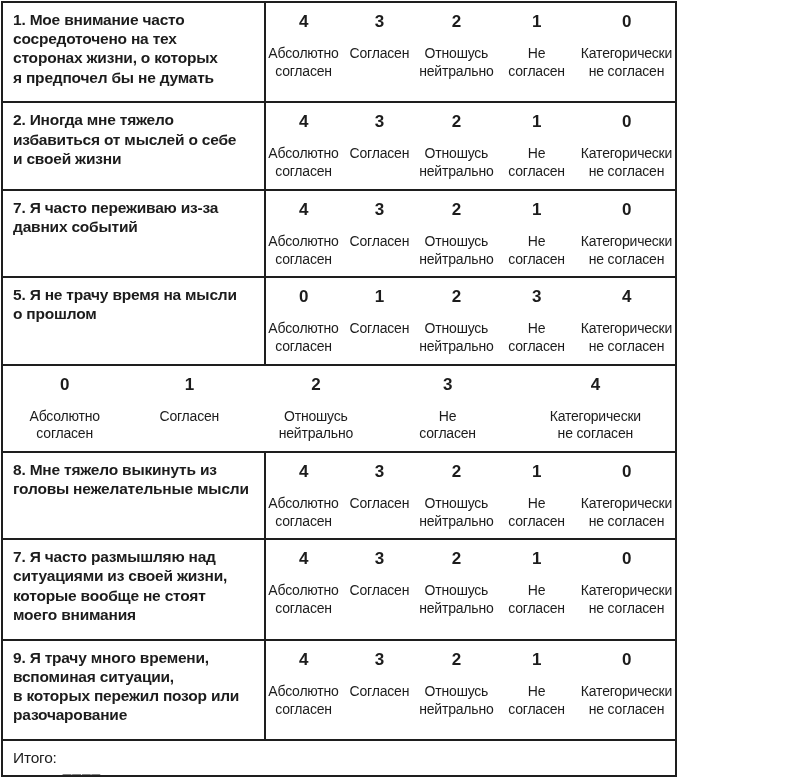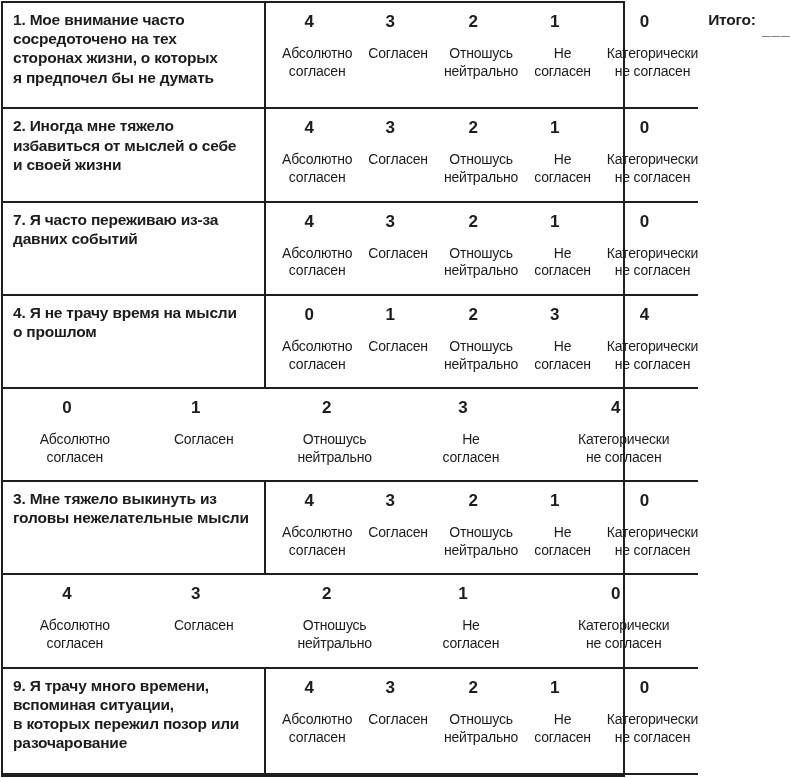--- a/index.html
+++ b/index.html
@@ -8,26 +8,26 @@
     background: #ffffff;
   }
   body {
     width: 790px;
     height: 778px;
     font-family: "Liberation Sans", "DejaVu Sans", sans-serif;
     color: #1c1c1c;
   }
   .sheet {
     box-sizing: border-box;
-    width: 624px;
+    width: 676px;
     height: 776px;
     margin: 1px;
     border: 2px solid #1e1e1e;
     display: flex;
-    flex-direction: row;
+    flex-direction: column;
     background: #ffffff;
   }
   .rows {
     flex: 1 1 auto;
     display: flex;
     flex-direction: column;
   }
   .q-row {
     flex: 1 1 auto;
     min-height: 82px;
@@ -60,33 +60,32 @@
     font-weight: 700;
     margin-bottom: 13px;
     letter-spacing: -0.2px;
   }
   .option-label {
     font-size: 14px;
     font-weight: 400;
     line-height: 1.28;
     letter-spacing: -0.2px;
     white-space: pre-line;
-    margin-left: 16px;
   }
   .total-row {
     flex: 0 0 auto;
     height: 34px;
     display: flex;
     align-items: center;
     padding: 0 10px;
     font-size: 15.5px;
     letter-spacing: -0.2px;
   }
   .total-label {
-    font-weight: 700;
+    font-weight: 400;
     margin-right: 6px;
   }
   .total-blank {
     font-weight: 700;
     letter-spacing: 1px;
     margin-top: 20px;
   }
 </style>
 </head>
 <body>
@@ -195,21 +194,21 @@
 
   <div class="option">
     <div class="score">0</div>
     <div class="option-label">Категорически
 не согласен</div>
   </div>
 </div>
   </div>
 
   <div class="q-row">
-    <div class="statement">4. Я не трачу время на мысли
+    <div class="statement">5. Я не трачу время на мысли
 о прошлом</div>
     <div class="answers">
   <div class="option">
     <div class="score">0</div>
     <div class="option-label">Абсолютно
 согласен</div>
   </div>
 
   <div class="option">
     <div class="score">1</div>
@@ -263,21 +262,21 @@
 
   <div class="option">
     <div class="score">4</div>
     <div class="option-label">Категорически
 не согласен</div>
   </div>
 </div>
   </div>
 
   <div class="q-row">
-    <div class="statement">3. Мне тяжело выкинуть из
+    <div class="statement">8. Мне тяжело выкинуть из
 головы нежелательные мысли</div>
     <div class="answers">
   <div class="option">
     <div class="score">4</div>
     <div class="option-label">Абсолютно
 согласен</div>
   </div>
 
   <div class="option">
     <div class="score">3</div>
@@ -298,20 +297,24 @@
 
   <div class="option">
     <div class="score">0</div>
     <div class="option-label">Категорически
 не согласен</div>
   </div>
 </div>
   </div>
 
   <div class="q-row">
+    <div class="statement">7. Я часто размышляю над
+ситуациями из своей жизни,
+которые вообще не стоят
+моего внимания</div>
     <div class="answers">
   <div class="option">
     <div class="score">4</div>
     <div class="option-label">Абсолютно
 согласен</div>
   </div>
 
   <div class="option">
     <div class="score">3</div>
     <div class="option-label">Согласен</div>

